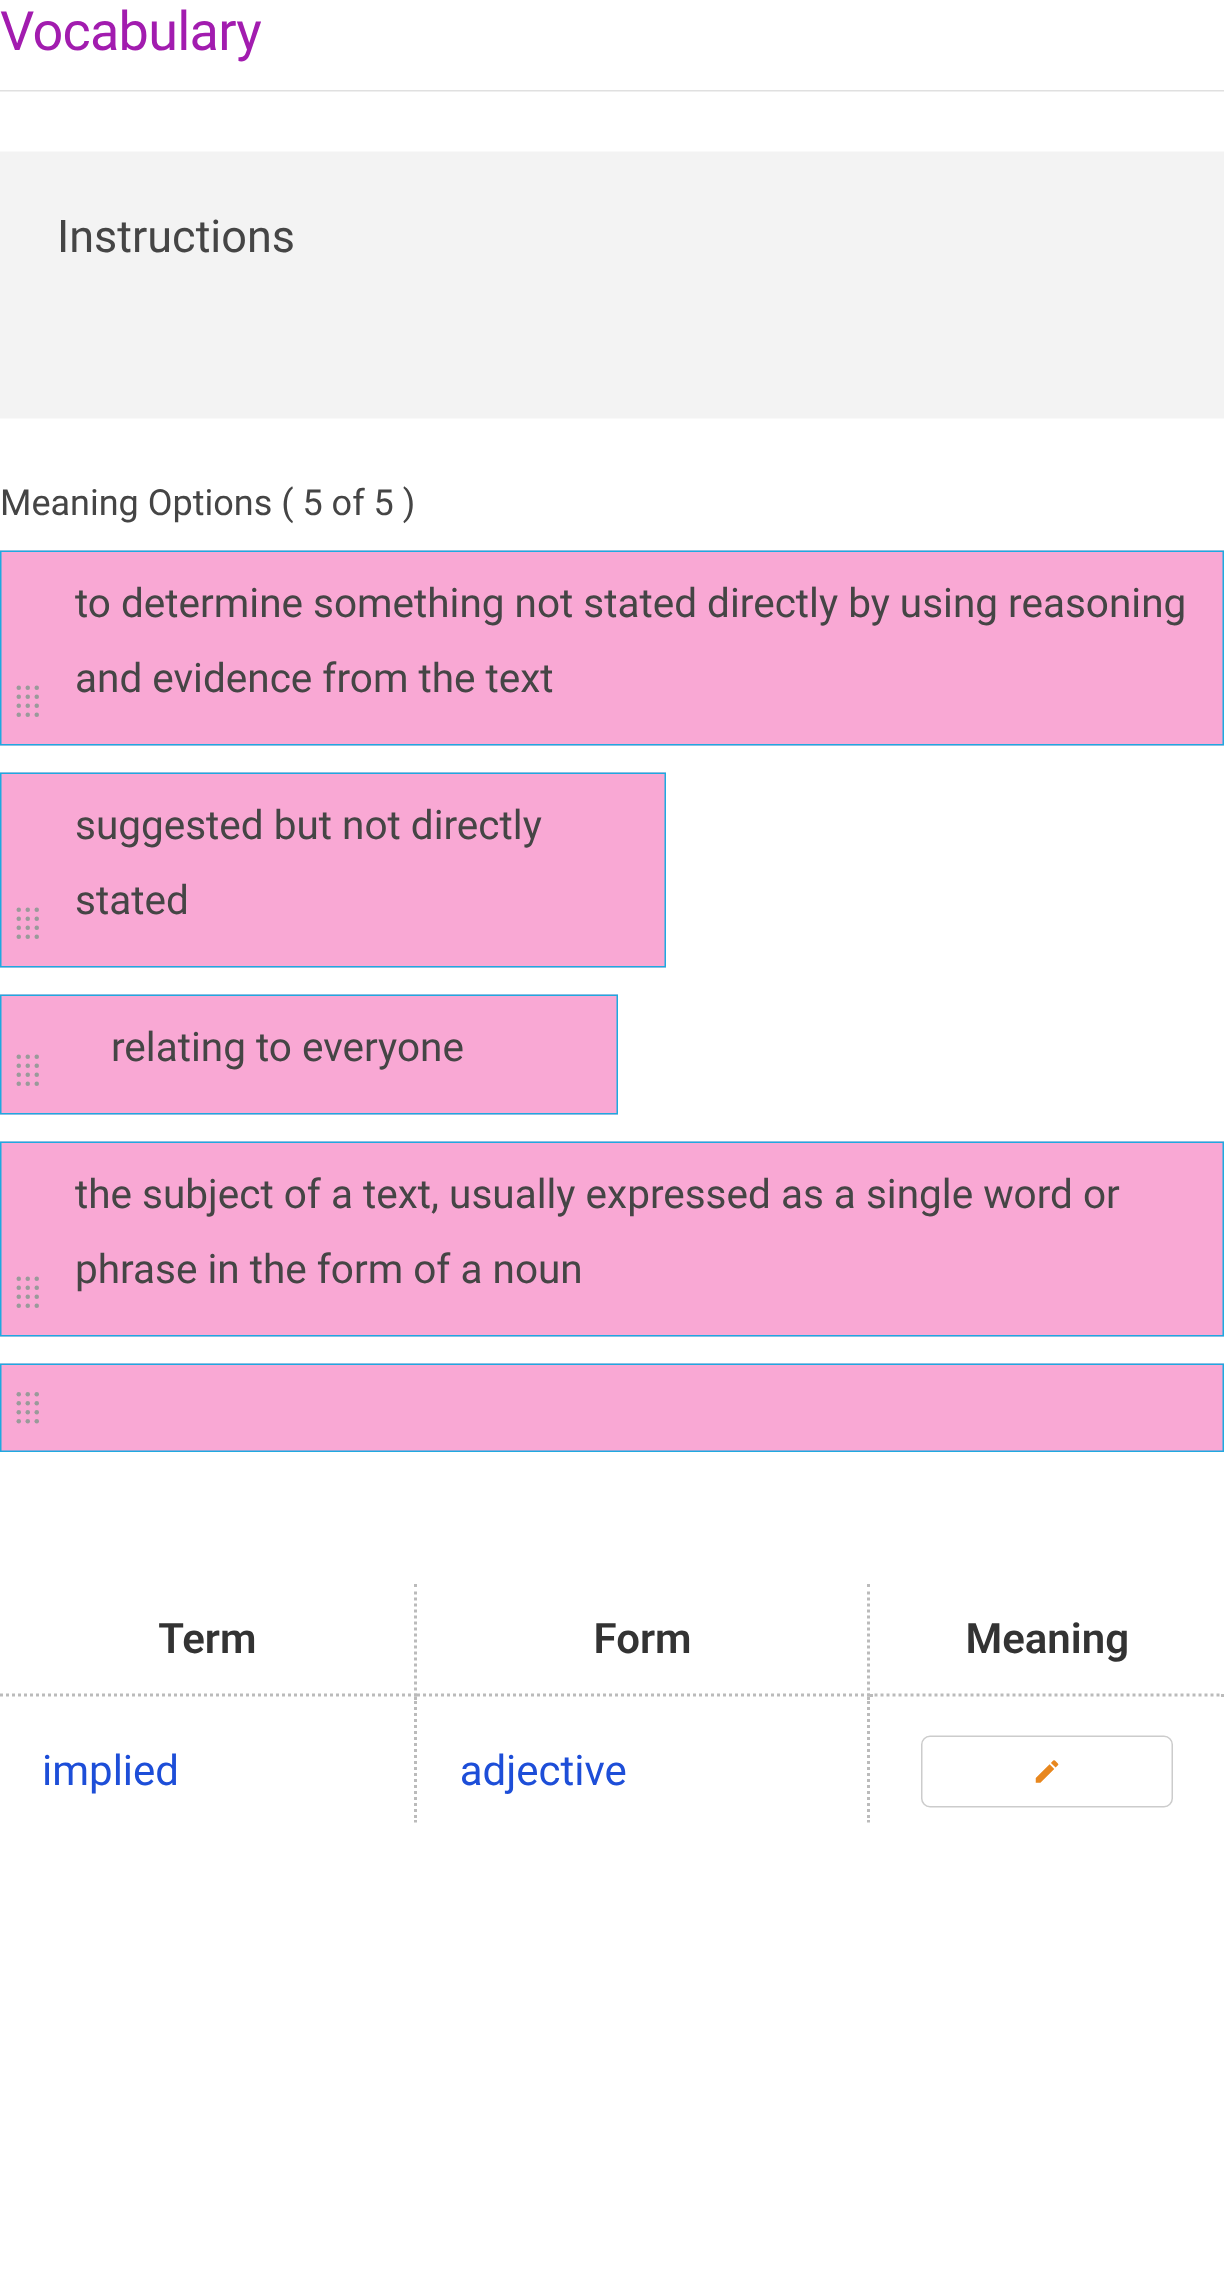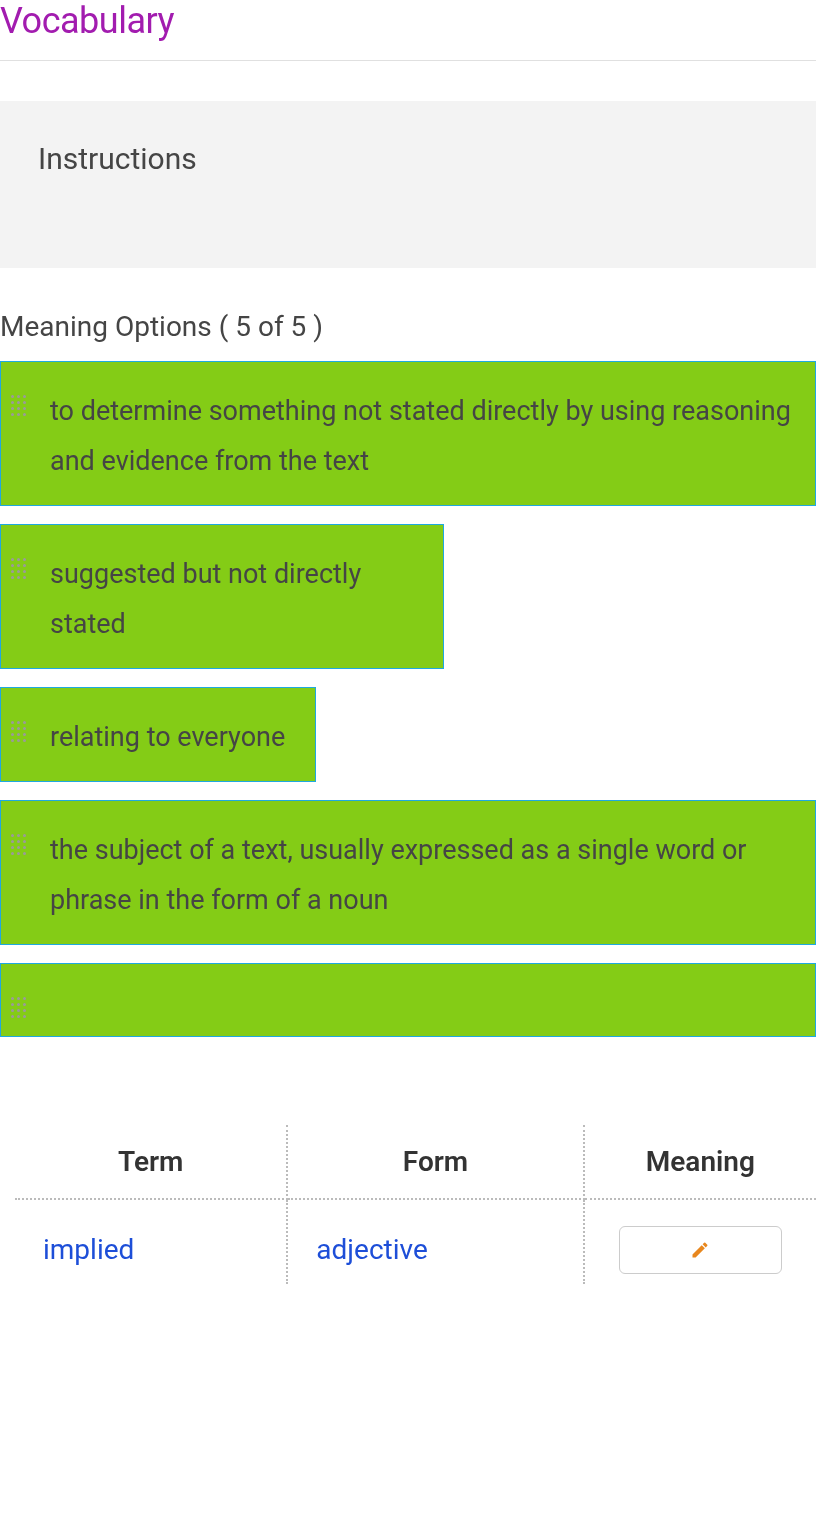--- a/index.html
+++ b/index.html
@@ -26,48 +26,49 @@
     }
     .instructions-box {
       background: #f3f3f3;
       padding: 40px 38px 70px 38px;
       margin-bottom: 42px;
     }
     .instructions-title {
       font-size: 30px;
       font-weight: 400;
       color: #454545;
-      margin-bottom: 22px;
+      margin-bottom: 33px;
     }
     .instructions-text {
       font-size: 28px;
       font-weight: 400;
       color: #454545;
       line-height: 1.85;
     }
     .options-label {
-      font-size: 28px;
+      font-size: 24px;
       font-weight: 400;
       color: #454545;
       margin-bottom: 18px;
     }
     .option-item {
       border: 1px solid #1fa9e0;
-      background: #84cc16;
+      background: #f9a8d4;
       display: flex;
-      align-items: flex-start;
-      padding: 25px 20px 18px 8px;
+      align-items: flex-end;
+      padding: 10px 20px 18px 8px;
       margin-bottom: 18px;
       cursor: grab;
     }
     .option-item.narrow2 {
       width: 444px;
     }
     .option-item.narrow3 {
-      width: 316px;
+      width: 412px;
+      gap: 24px;
     }
     .drag-handle {
       display: grid;
       grid-template-columns: repeat(3, 3px);
       grid-template-rows: repeat(4, 3px);
       gap: 3px;
       margin-right: 24px;
       margin-top: 8px;
       flex-shrink: 0;
       margin-left: 2px;
@@ -78,21 +79,20 @@
       background: #9a9a9a;
       border-radius: 50%;
     }
     .option-text {
       font-size: 27px;
       color: #454545;
       line-height: 1.85;
     }
     .table-container {
       margin-top: 88px;
-      padding-left: 15px;
     }
     .vocab-table {
       width: 100%;
       border-collapse: collapse;
     }
     .vocab-table th {
       font-size: 28px;
       font-weight: 600;
       color: #333333;
       padding: 20px 10px;

